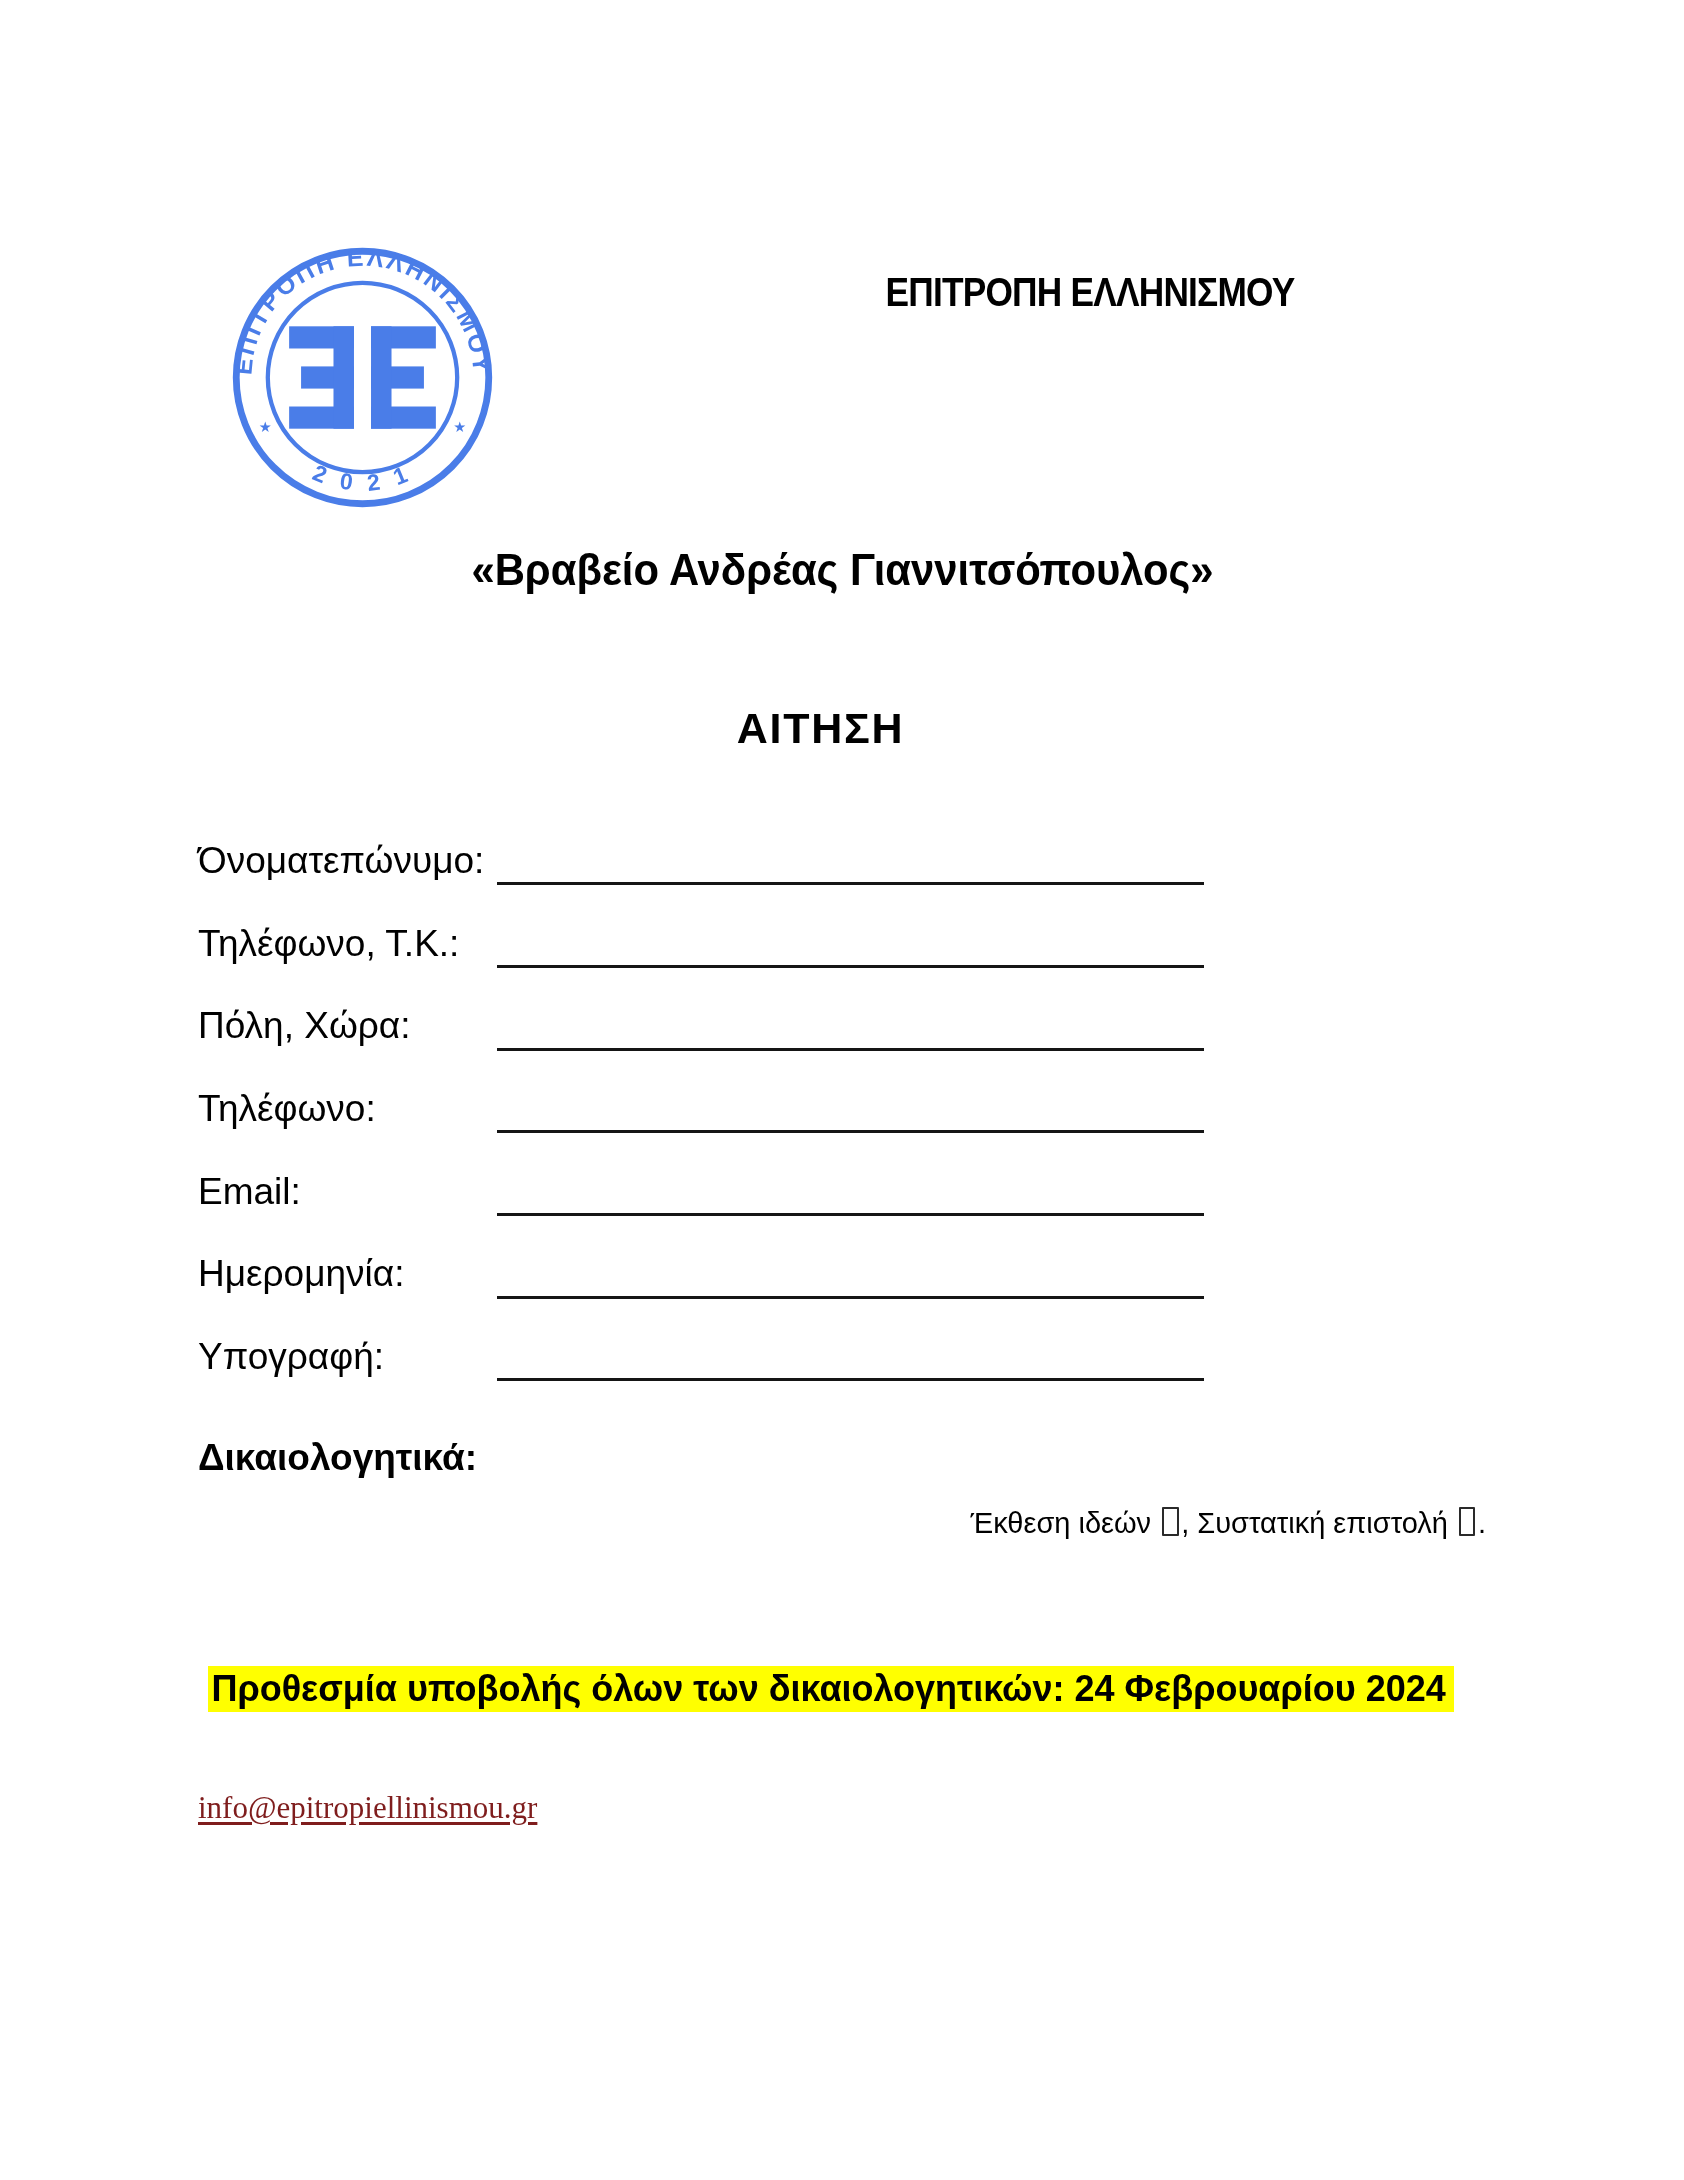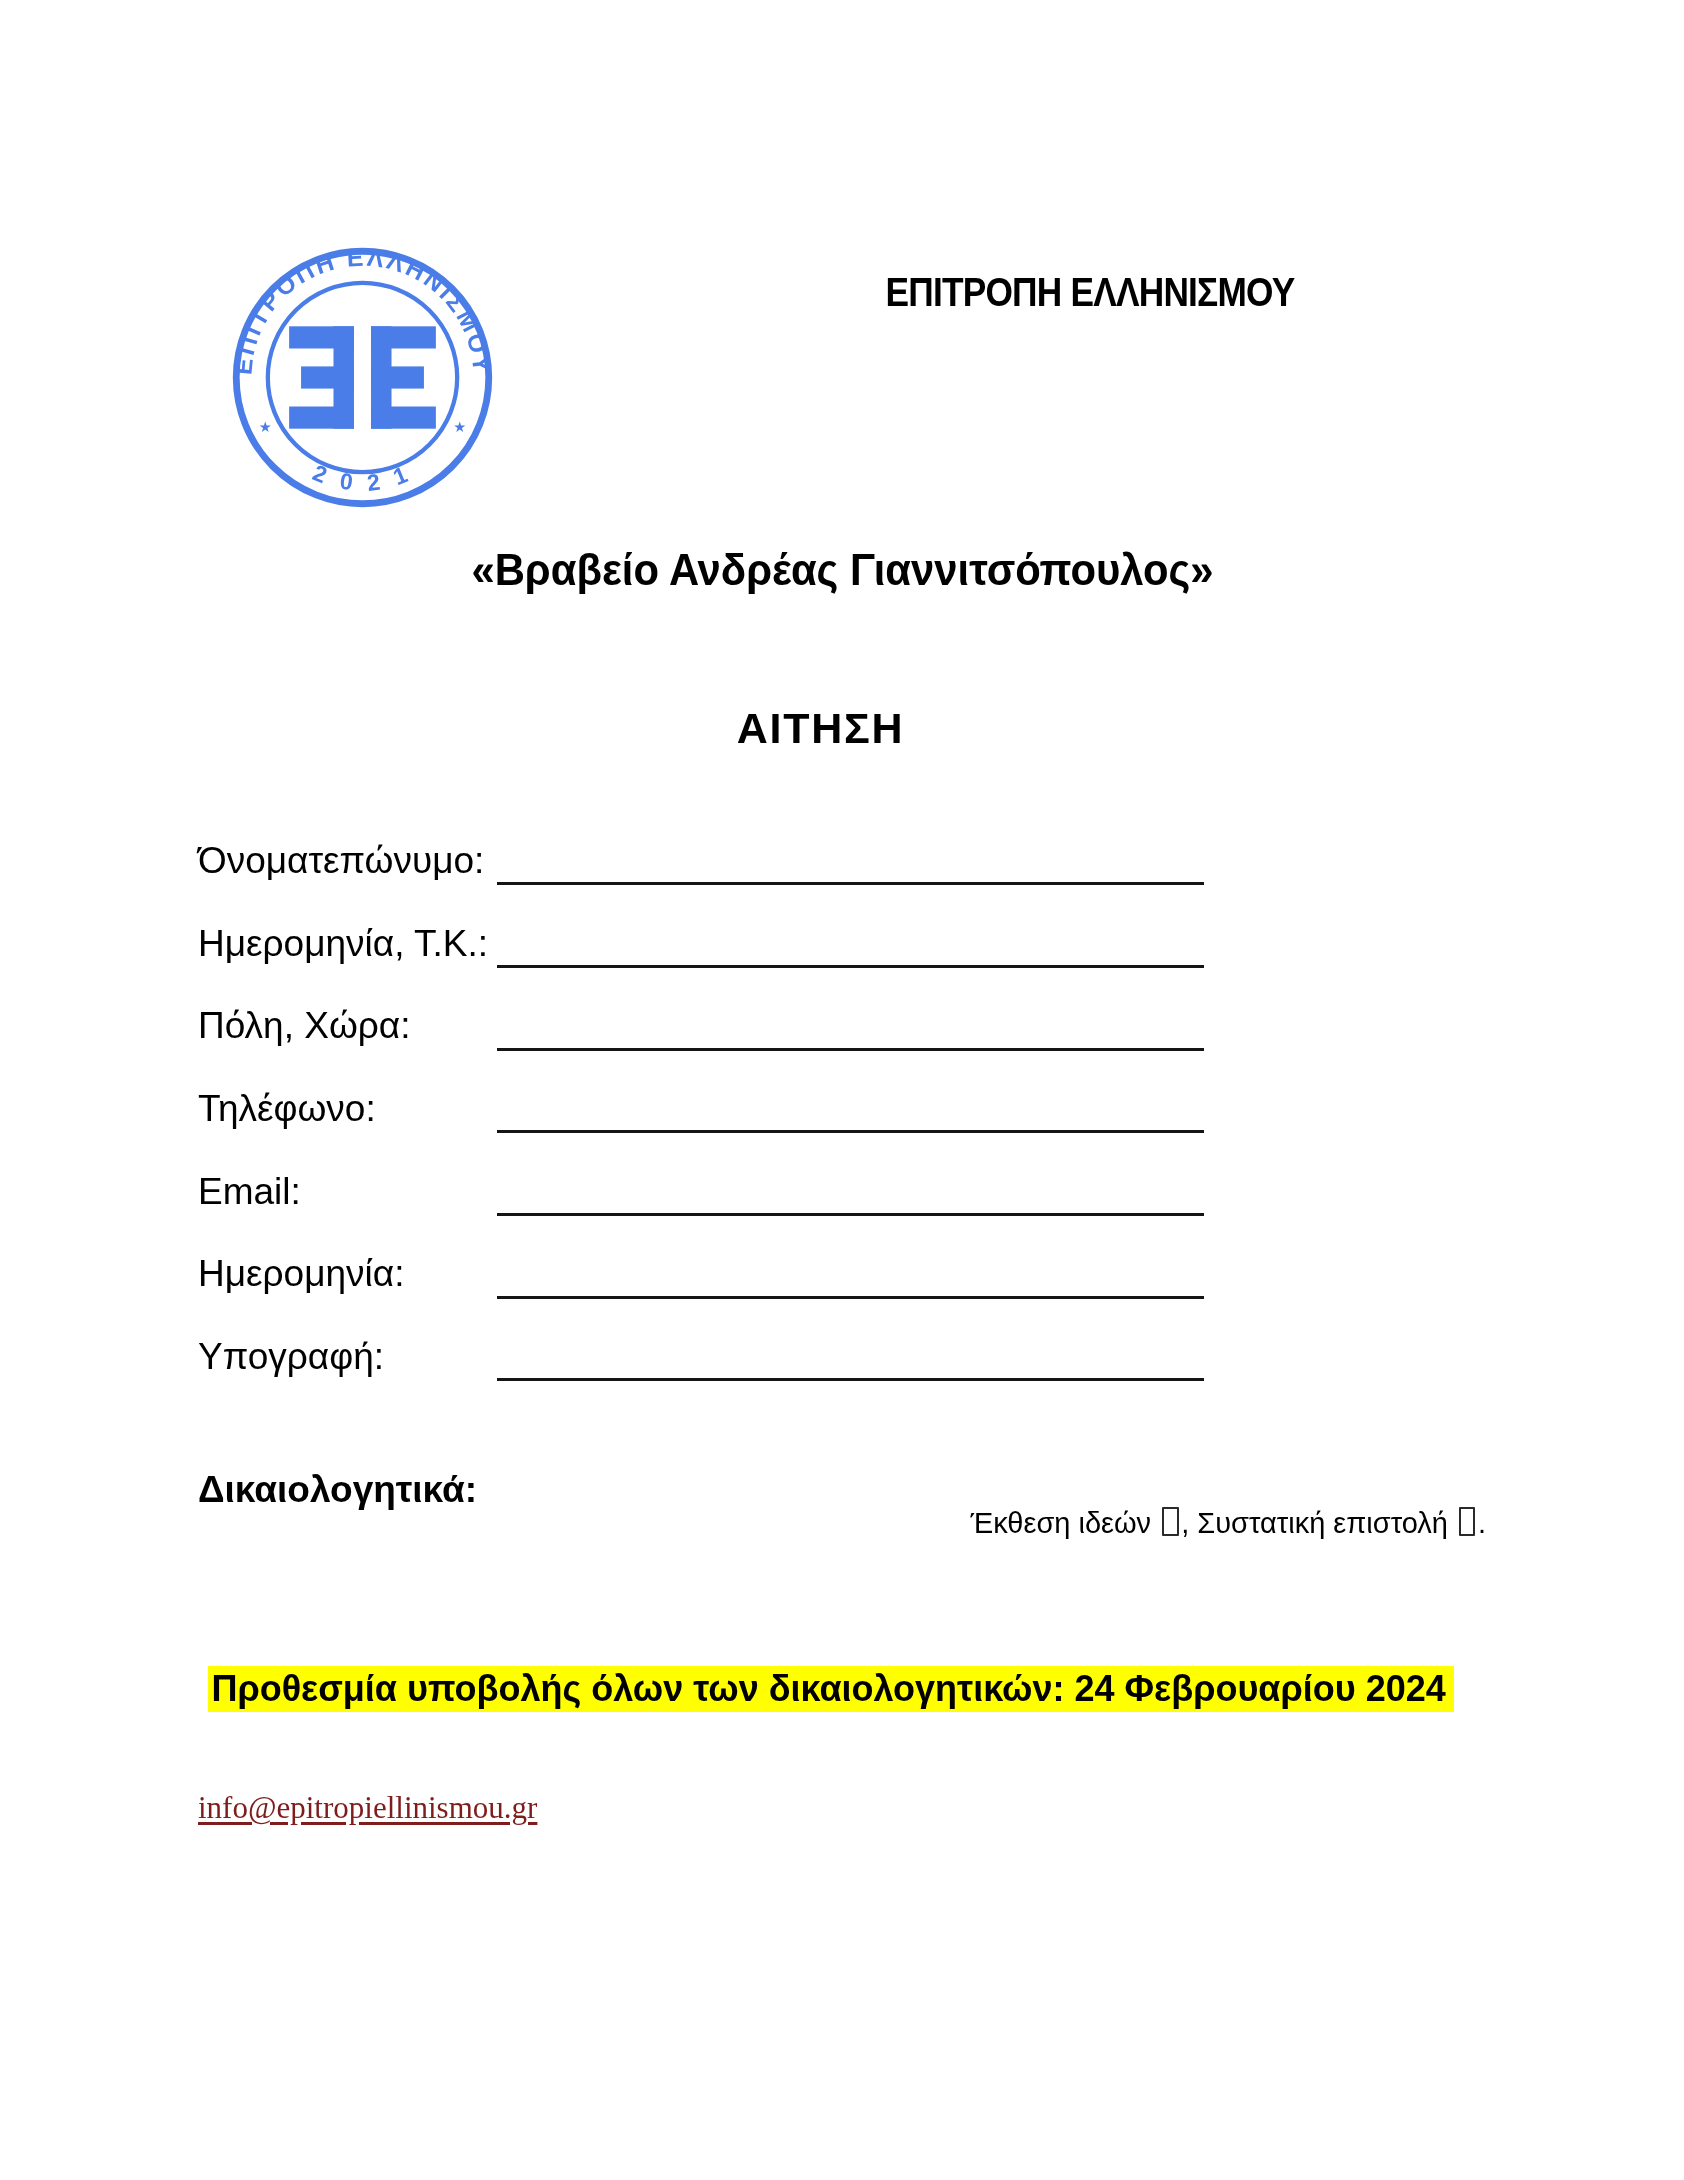--- a/index.html
+++ b/index.html
@@ -36,21 +36,21 @@
   .field-label{
     position:absolute;left:198px;
     font-size:37px;line-height:44px;color:#000;white-space:nowrap;
   }
   .field-line{
     position:absolute;left:497px;width:707px;height:3.4px;
     background:#151515;
   }
   
   .docs-heading{
-    position:absolute;left:198px;top:1468px;
+    position:absolute;left:198px;top:1436px;
     font-size:37px;font-weight:bold;line-height:44px;color:#000;
   }
   .docs-par{
     position:absolute;left:198px;top:1499px;width:1288px;
     font-size:29px;line-height:49px;color:#000;
   }
   .just-line{text-align:justify;text-align-last:justify;}
   .plain-line{text-align:right;}
   .tofu{
     display:inline-block;width:12.8px;height:25.6px;
@@ -110,21 +110,21 @@
     </g>
   </svg>
 
   <div class="org-title">ΕΠΙΤΡΟΠΗ ΕΛΛΗΝΙΣΜΟΥ</div>
   <div class="award-title">«Βραβείο Ανδρέας Γιαννιτσόπουλος»</div>
   <div class="form-title">ΑΙΤΗΣΗ</div>
 
   <div class="field-label" style="top:839px">Όνοματεπώνυμο:</div>
   <div class="field-line" style="top:882px"></div>
 
-  <div class="field-label" style="top:922px">Ημερομηνία, Τ.Κ.:</div>
+  <div class="field-label" style="top:922px">Τηλέφωνο, Τ.Κ.:</div>
   <div class="field-line" style="top:965px"></div>
 
   <div class="field-label" style="top:1004px">Πόλη, Χώρα:</div>
   <div class="field-line" style="top:1048px"></div>
 
   <div class="field-label" style="top:1087px">Τηλέφωνο:</div>
   <div class="field-line" style="top:1130px"></div>
 
   <div class="field-label" style="top:1170px">Email:</div>
   <div class="field-line" style="top:1213px"></div>

